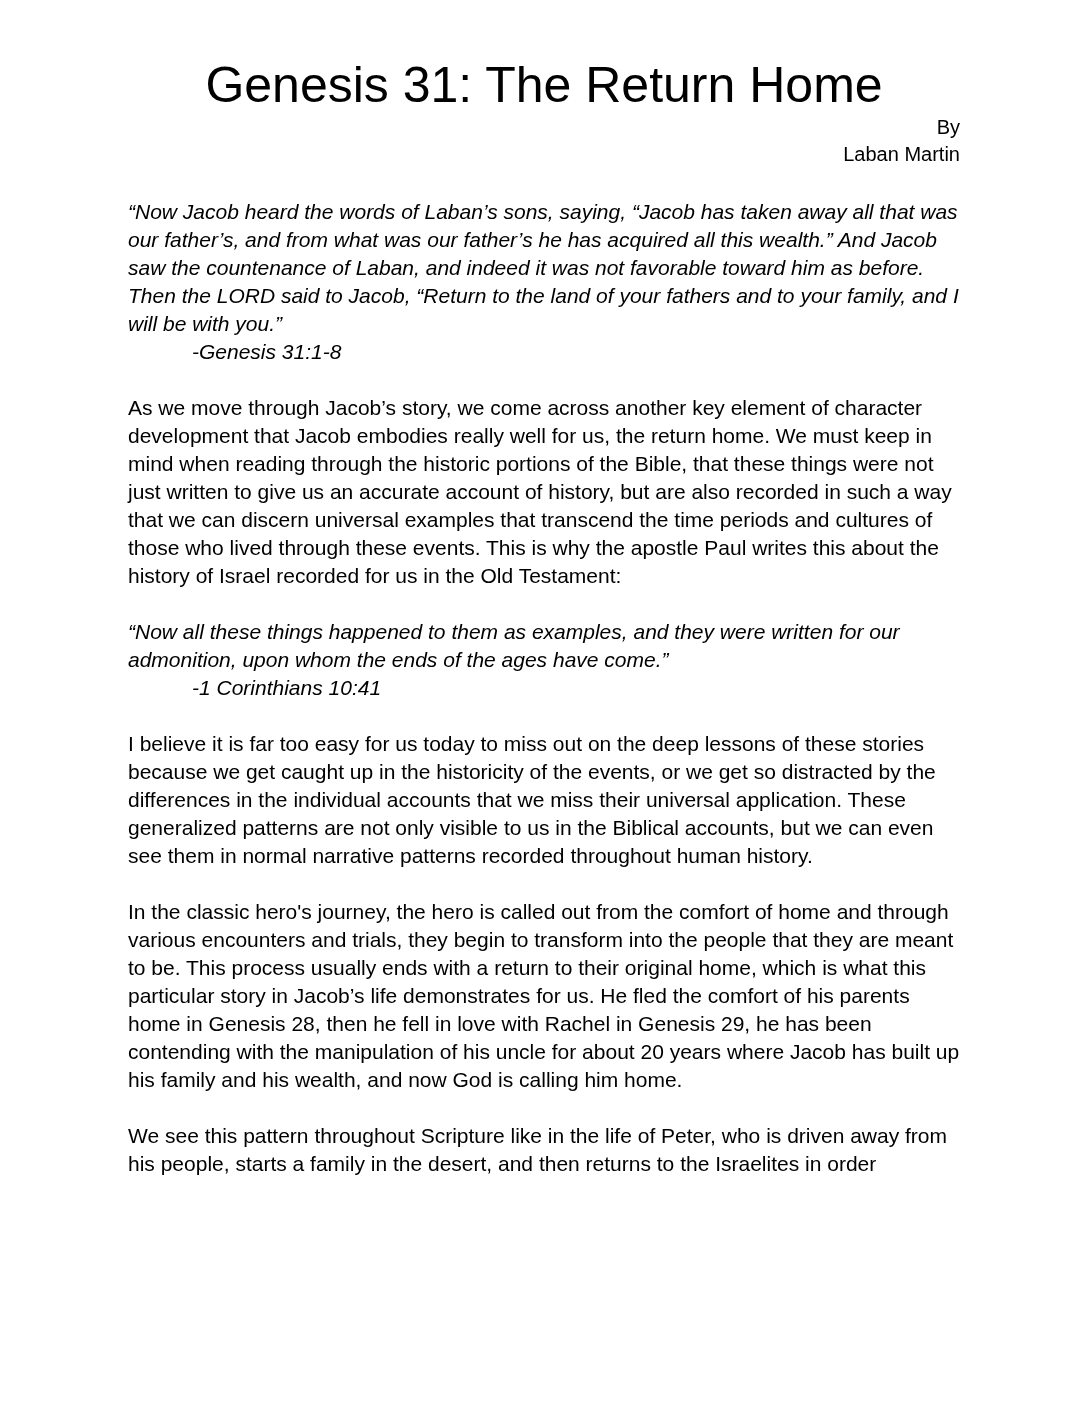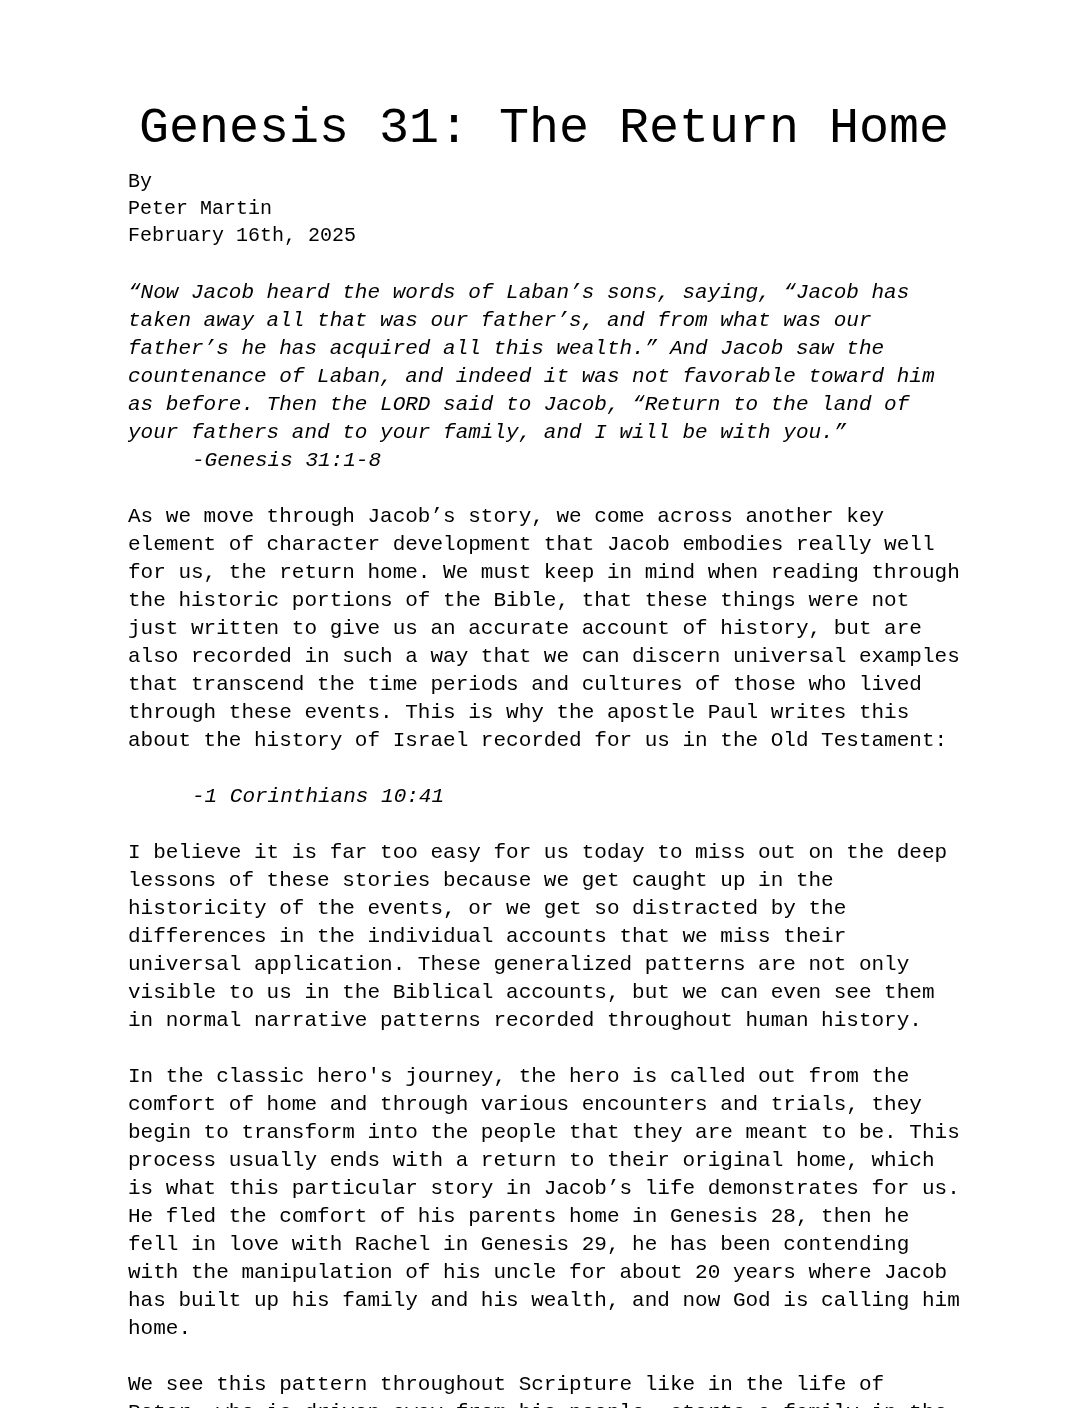--- a/index.html
+++ b/index.html
@@ -6,36 +6,35 @@
     margin: 0;
     padding: 0;
     background: #ffffff;
   }
   .page {
     position: relative;
     width: 1088px;
     height: 1408px;
     background: #ffffff;
     box-sizing: border-box;
-    padding: 100px 128px 0 128px;
-    font-family: Liberation Mono, monospace;
+    padding: 56px 128px 0 128px;
+    font-family: Liberation Sans, sans-serif;
     color: #000000;
     overflow: hidden;
   }
   .doc-title {
     margin: 0;
     font-size: 50px;
     line-height: 58px;
     font-weight: 400;
     text-align: center;
     white-space: nowrap;
   }
   .byline {
-    margin-top: 10px;
-    text-align: left;
+    text-align: right;
     font-size: 20px;
     line-height: 27px;
   }
   .doc-body {
     margin-top: 30px;
     font-size: 21px;
     line-height: 28px;
   }
   .block {
     margin: 0 0 28px 0;
@@ -49,34 +48,34 @@
 </style>
 </head>
 <body>
 
 <div class="page">
 
   <h1 class="doc-title">Genesis 31: The Return Home</h1>
 
   <div class="byline">
     <div>By</div>
-    <div>Peter Martin</div>
-    <div>February 16th, 2025</div>
+    <div>Laban Martin</div>
   </div>
 
   <div class="doc-body">
 
     <div class="block quote">
       <div>“Now Jacob heard the words of Laban’s sons, saying, “Jacob has taken away all that was our father’s, and from what was our father’s he has acquired all this wealth.” And Jacob saw the countenance of Laban, and indeed it was not favorable toward him as before. Then the LORD said to Jacob, “Return to the land of your fathers and to your family, and I will be with you.”</div>
       <div class="citation">-Genesis 31:1-8</div>
     </div>
 
     <p class="block">As we move through Jacob’s story, we come across another key element of character development that Jacob embodies really well for us, the return home. We must keep in mind when reading through the historic portions of the Bible, that these things were not just written to give us an accurate account of history, but are also recorded in such a way that we can discern universal examples that transcend the time periods and cultures of those who lived through these events. This is why the apostle Paul writes this about the history of Israel recorded for us in the Old Testament:</p>
 
     <div class="block quote">
+      <div>“Now all these things happened to them as examples, and they were written for our admonition, upon whom the ends of the ages have come.”</div>
       <div class="citation">-1 Corinthians 10:41</div>
     </div>
 
     <p class="block">I believe it is far too easy for us today to miss out on the deep lessons of these stories because we get caught up in the historicity of the events, or we get so distracted by the differences in the individual accounts that we miss their universal application. These generalized patterns are not only visible to us in the Biblical accounts, but we can even see them in normal narrative patterns recorded throughout human history.</p>
 
     <p class="block">In the classic hero's journey, the hero is called out from the comfort of home and through various encounters and trials, they begin to transform into the people that they are meant to be. This process usually ends with a return to their original home, which is what this particular story in Jacob’s life demonstrates for us. He fled the comfort of his parents home in Genesis 28, then he fell in love with Rachel in Genesis 29, he has been contending with the manipulation of his uncle for about 20 years where Jacob has built up his family and his wealth, and now God is calling him home.</p>
 
     <p class="block">We see this pattern throughout Scripture like in the life of Peter, who is driven away from his people, starts a family in the desert, and then returns to the Israelites in order</p>
 
   </div>

